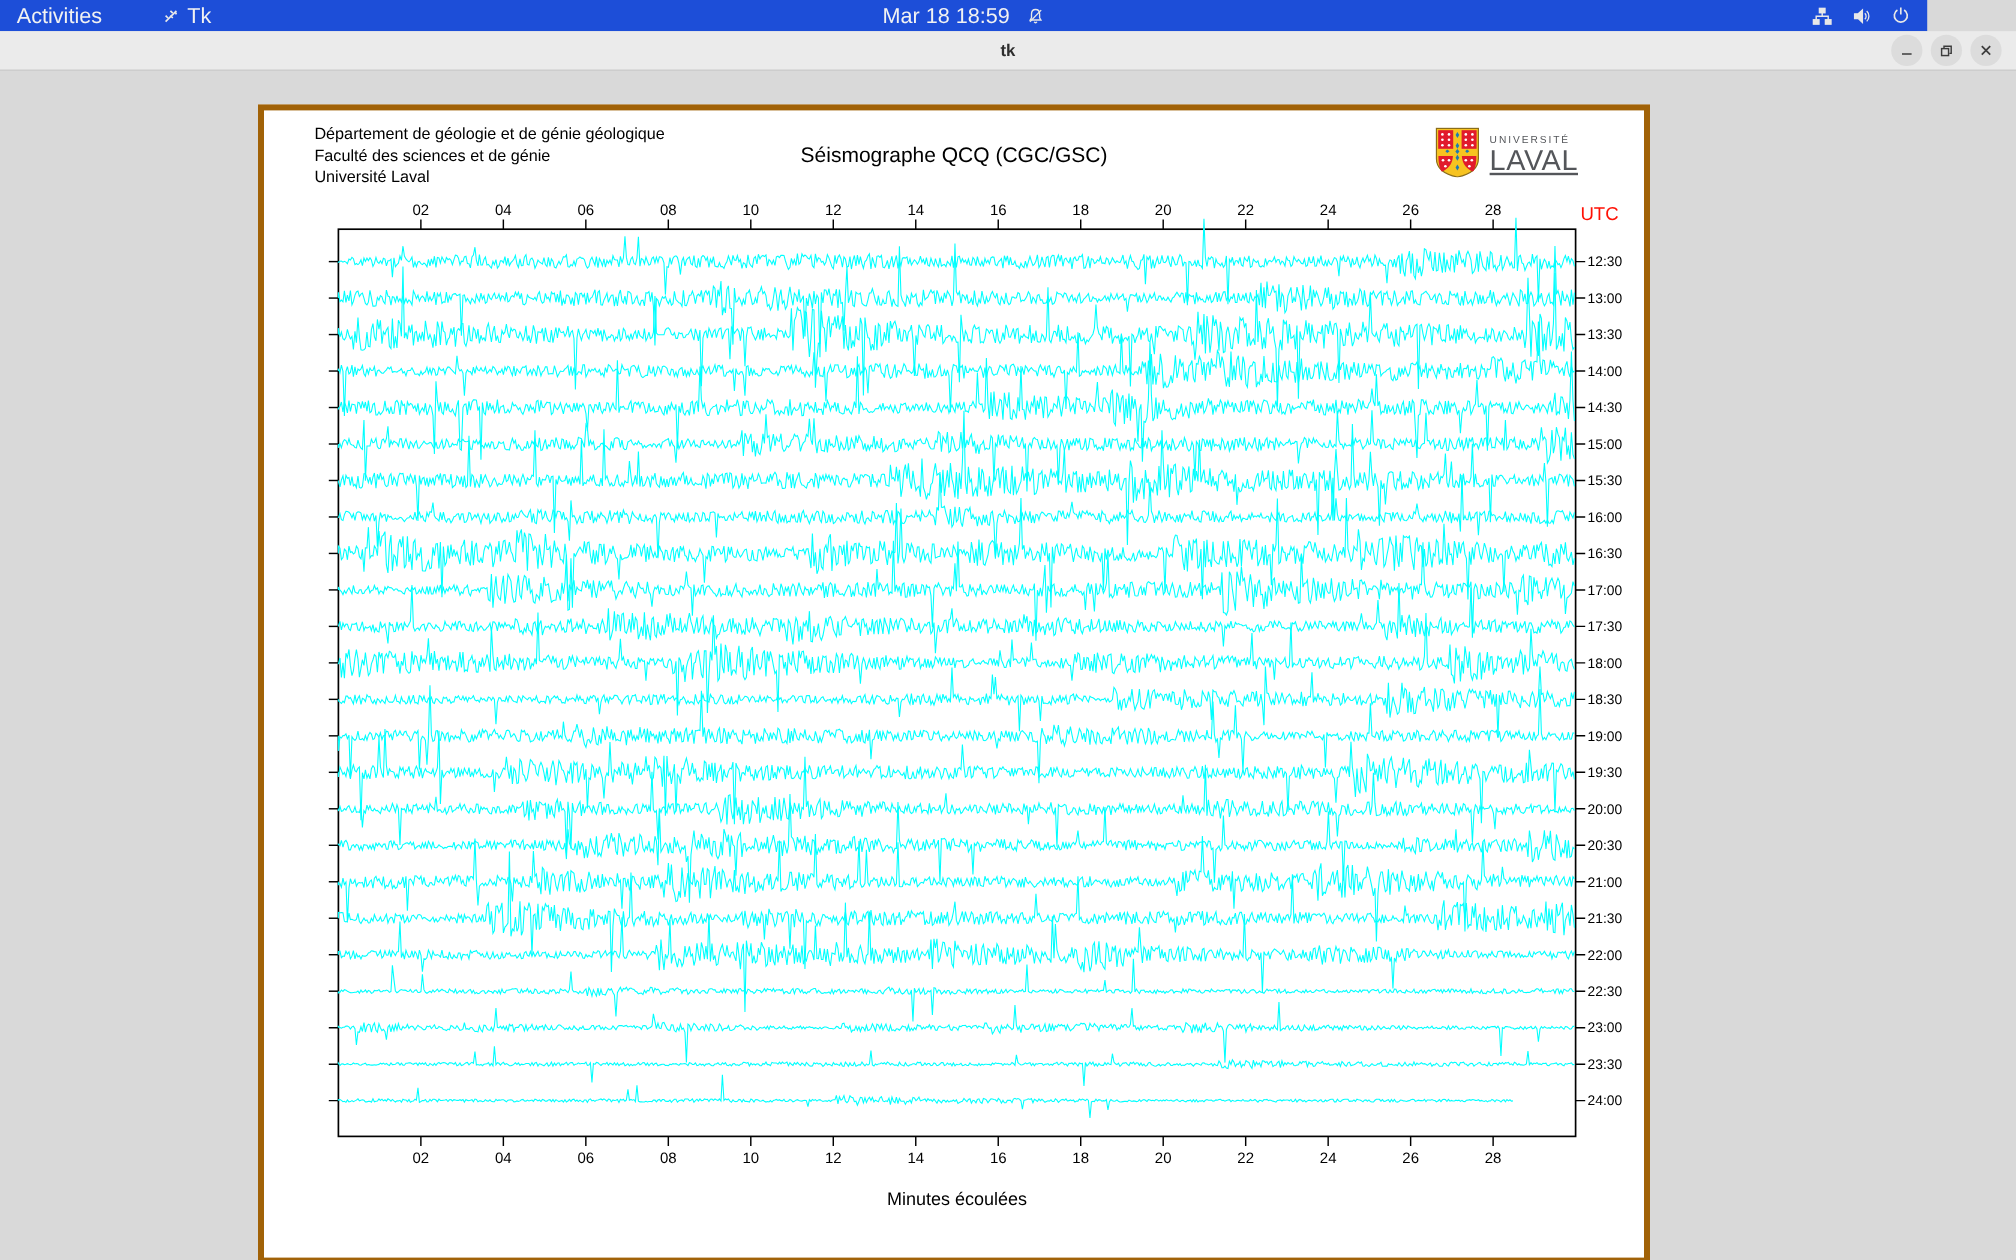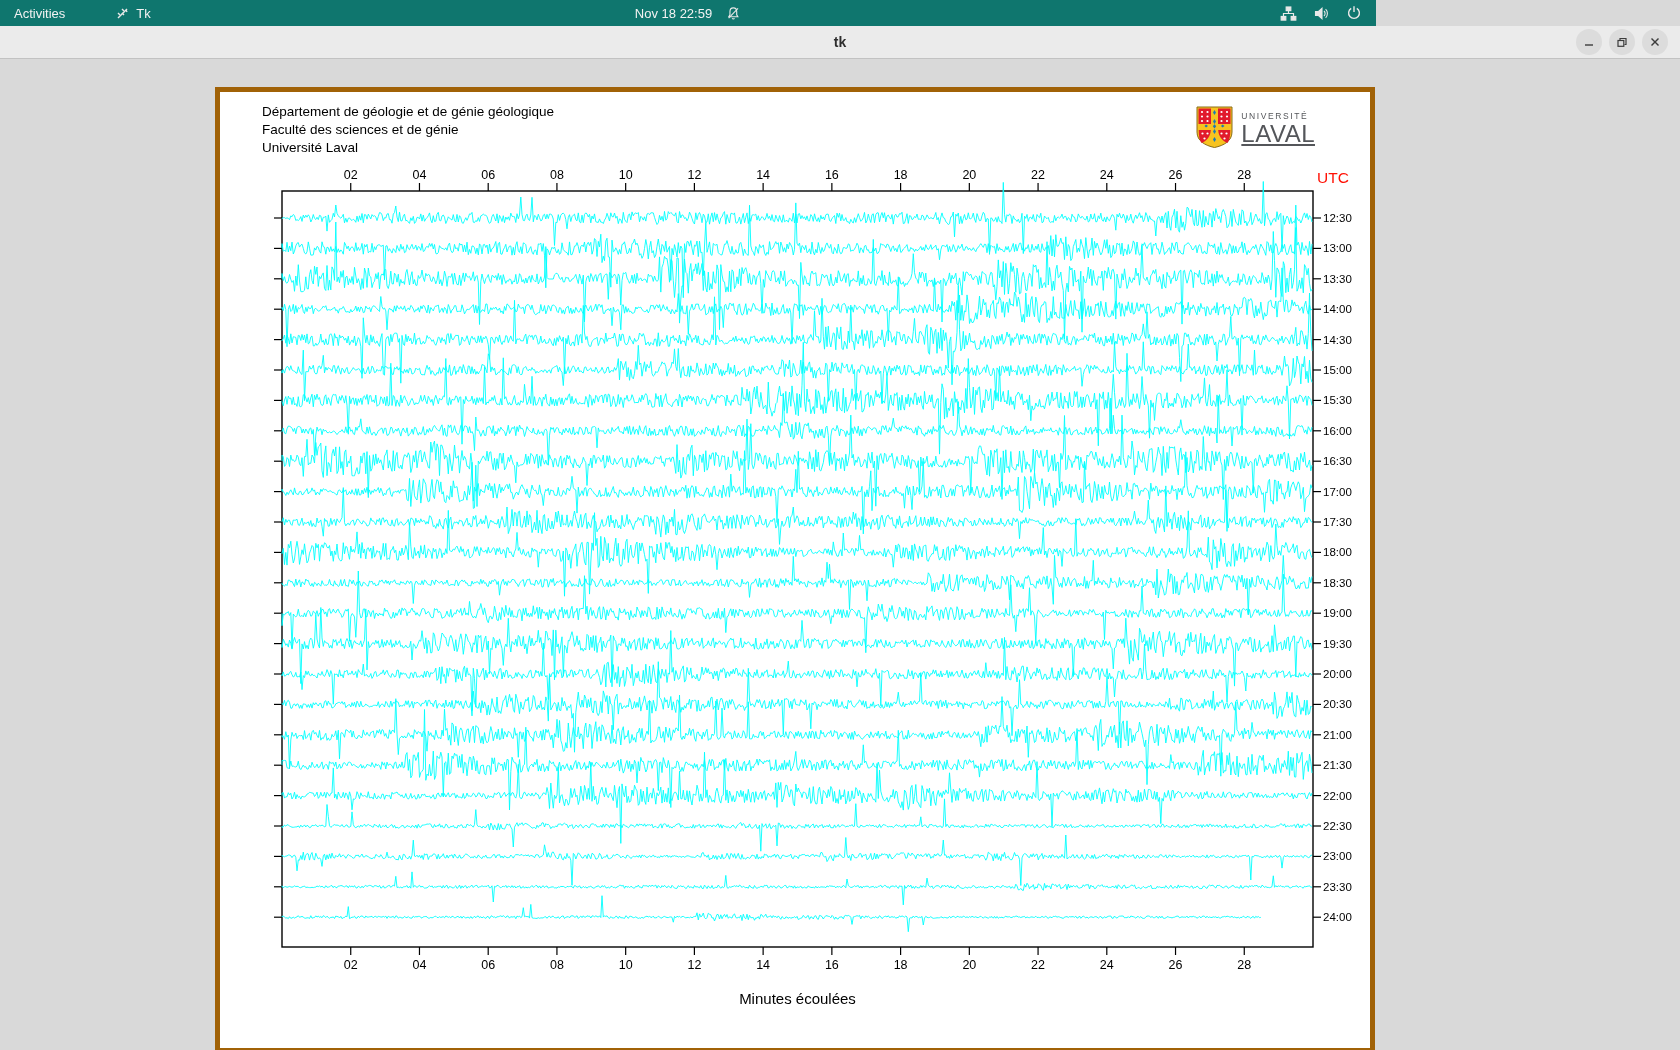--- a/index.html
+++ b/index.html
@@ -1,21 +1,21 @@
 <!DOCTYPE html>
 <html><head>
 <meta charset="utf-8">
 <style>
   html,body{margin:0;padding:0;background:#d9d9d9;}
   .screen{position:relative;width:1680px;height:1050px;overflow:hidden;
           font-family:"Liberation Sans",sans-serif;background:#d9d9d9;}
 
   
-  .topbar{position:absolute;left:0;top:0;width:1376px;height:26px;background:#0f766e;
-          color:#f2f2f2;font-size:13px;display:flex;align-items:center;}
+  .topbar{position:absolute;left:0;top:0;width:1606px;height:26px;background:#1d4ed8;
+          color:#f2f2f2;font-size:18px;display:flex;align-items:center;}
   .topbar .left{position:absolute;left:0;top:0;height:26px;display:flex;align-items:center;}
   .activities{padding:0 14px;height:26px;display:flex;align-items:center;cursor:default;}
   .appmenu{display:flex;align-items:center;gap:6px;margin-left:28px;height:26px;padding:0 8px;}
   .topbar .center{position:absolute;left:50%;transform:translateX(-50%);display:flex;align-items:center;gap:14px;height:26px;}
   .topbar .right{position:absolute;right:8px;top:0;height:26px;display:flex;align-items:center;gap:16px;padding-right:6px;}
   .tb-icon svg{display:block;}
 
   
   .titlebar{position:absolute;left:0;top:26px;width:1680px;height:32px;background:#ebebeb;
             border-bottom:1px solid #c2c2c2;}
@@ -61,21 +61,21 @@
                 <path d="M7,7 L9,9"></path>
               <path d="M9,5 L7,3"></path>
                 <path d="M11,4 L12,6"></path>
             </g>
           </svg>
         </span>
         <span>Tk</span>
       </div>
     </div>
     <div class="center">
-      <span>Nov 18  22:59</span>
+      <span>Mar 18  18:59</span>
       <span class="tb-icon">
         <svg width="15" height="15" viewBox="0 0 16 16">
           <g stroke="#e8e8e8" stroke-width="1.2" fill="none">
             <path d="M8 2 C5.6 2 4.4 3.8 4.4 6 L4.4 9.4 L3.2 11.4 L12.8 11.4 L11.6 9.4 L11.6 6 C11.6 3.8 10.4 2 8 2 Z"></path>
             <path d="M6.8 13 A1.3 1.3 0 0 0 9.2 13"></path>
             <path d="M3 13 L13 2.6"></path>
           </g>
         </svg>
       </span>
     </div>
@@ -137,20 +137,21 @@
     </div>
   </div>
 
   <div class="winbody">
     <div class="canvasbox">
 
       <div class="inst"><span>Département de géologie et de génie géologique</span>
 <span>Faculté des sciences et de génie</span>
 <span>Université Laval</span></div>
 
+      <div class="plot-title">Séismographe QCQ (CGC/GSC)</div>
 
       <div class="logo">
         <span>
           <svg width="37" height="42" viewBox="0 0 37 42">
             <path d="M1 1 H36 V26 C36 35 28 39.5 18.5 41.5 C9 39.5 1 35 1 26 Z" fill="#f7c320" stroke="#8a6d1a" stroke-width="1"></path>
             <rect x="2.5" y="2.5" width="12.5" height="15.5" fill="#e11a2c"></rect>
             <rect x="22" y="2.5" width="12.5" height="15.5" fill="#e11a2c"></rect>
             <path d="M2.7 24 H14.8 C14.5 31 10 35.5 5.5 37 C3.5 34 2.7 30 2.7 24 Z" fill="#e11a2c"></path>
             <path d="M34.3 24 H22.2 C22.5 31 27 35.5 31.5 37 C33.5 34 34.3 30 34.3 24 Z" fill="#e11a2c"></path>
             <g fill="#ffffff">

